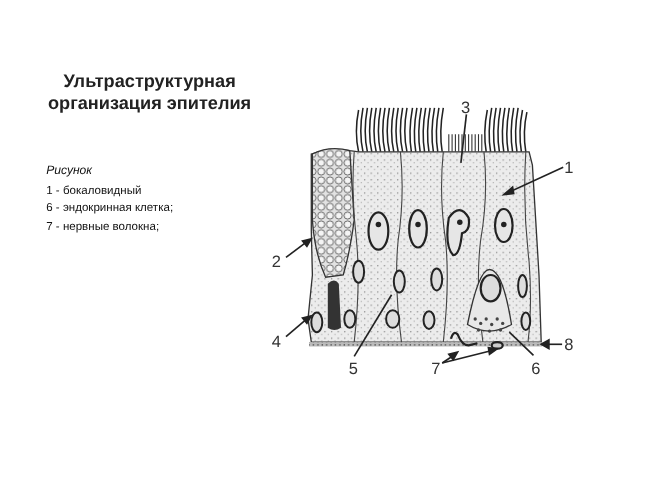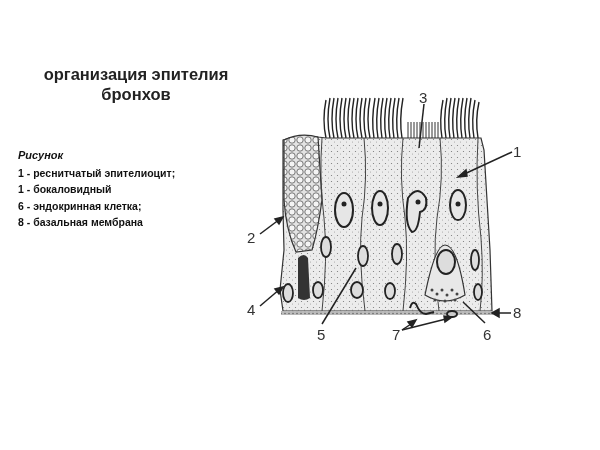--- a/index.html
+++ b/index.html
@@ -6,43 +6,42 @@
   body {
     width: 600px; height: 450px; background: #ffffff; position: relative; overflow: hidden;
     font-family: "Liberation Sans", "DejaVu Sans", sans-serif; color: #1a1a1a;
   }
   .title {
     position: absolute; left: 30px; top: 64px; width: 212px;
     text-align: center; font-weight: bold; font-size: 16.5px; line-height: 20px; color: #222;
   }
   .title div { white-space: nowrap; }
   .legend {
-    position: absolute; left: 18px; top: 147px; width: 210px;
-    font-size: 10.5px; font-weight: bold; line-height: 16.5px; color: #111;
+    position: absolute; left: 42px; top: 147px; width: 210px;
+    font-size: 10.5px; font-weight: normal; line-height: 16.5px; color: #111;
   }
   .legend .caption { font-style: italic; font-size: 11px; margin-bottom: 1px; }
   .legend .item { white-space: nowrap; }
   .legend .indent1 { padding-left: 3px; }
   svg.diagram { position: absolute; left: 0; top: 0; }
   .lbl { font-family: "Liberation Sans", "DejaVu Sans", sans-serif; font-size: 15px; fill: #333; }
 </style>
 </head>
 <body>
 
 <div class="title">
+  <div>Ультраструктурная</div>
   <div>организация эпителия</div>
-  <div>бронхов</div>
 </div>
 
 <div class="legend">
   <div class="caption">Рисунок</div>
-  <div class="item">1 - реснитчатый эпителиоцит;</div>
   <div class="item">1 - бокаловидный</div>
   <div class="item">6 - эндокринная клетка;</div>
-  <div class="item">8 - базальная мембрана</div>
+  <div class="item">7 - нервные волокна;</div>
 </div>
 
 <svg class="diagram" width="600" height="450" viewBox="0 0 600 450">
   <defs>
     <pattern id="dots" width="6" height="6" patternUnits="userSpaceOnUse">
       <rect width="6" height="6" fill="#ececec"></rect>
       <circle cx="1.5" cy="1.5" r="0.6" fill="#777"></circle>
       <circle cx="4.5" cy="4" r="0.5" fill="#999"></circle>
     </pattern>
     <pattern id="granules" width="8" height="8" patternUnits="userSpaceOnUse">

